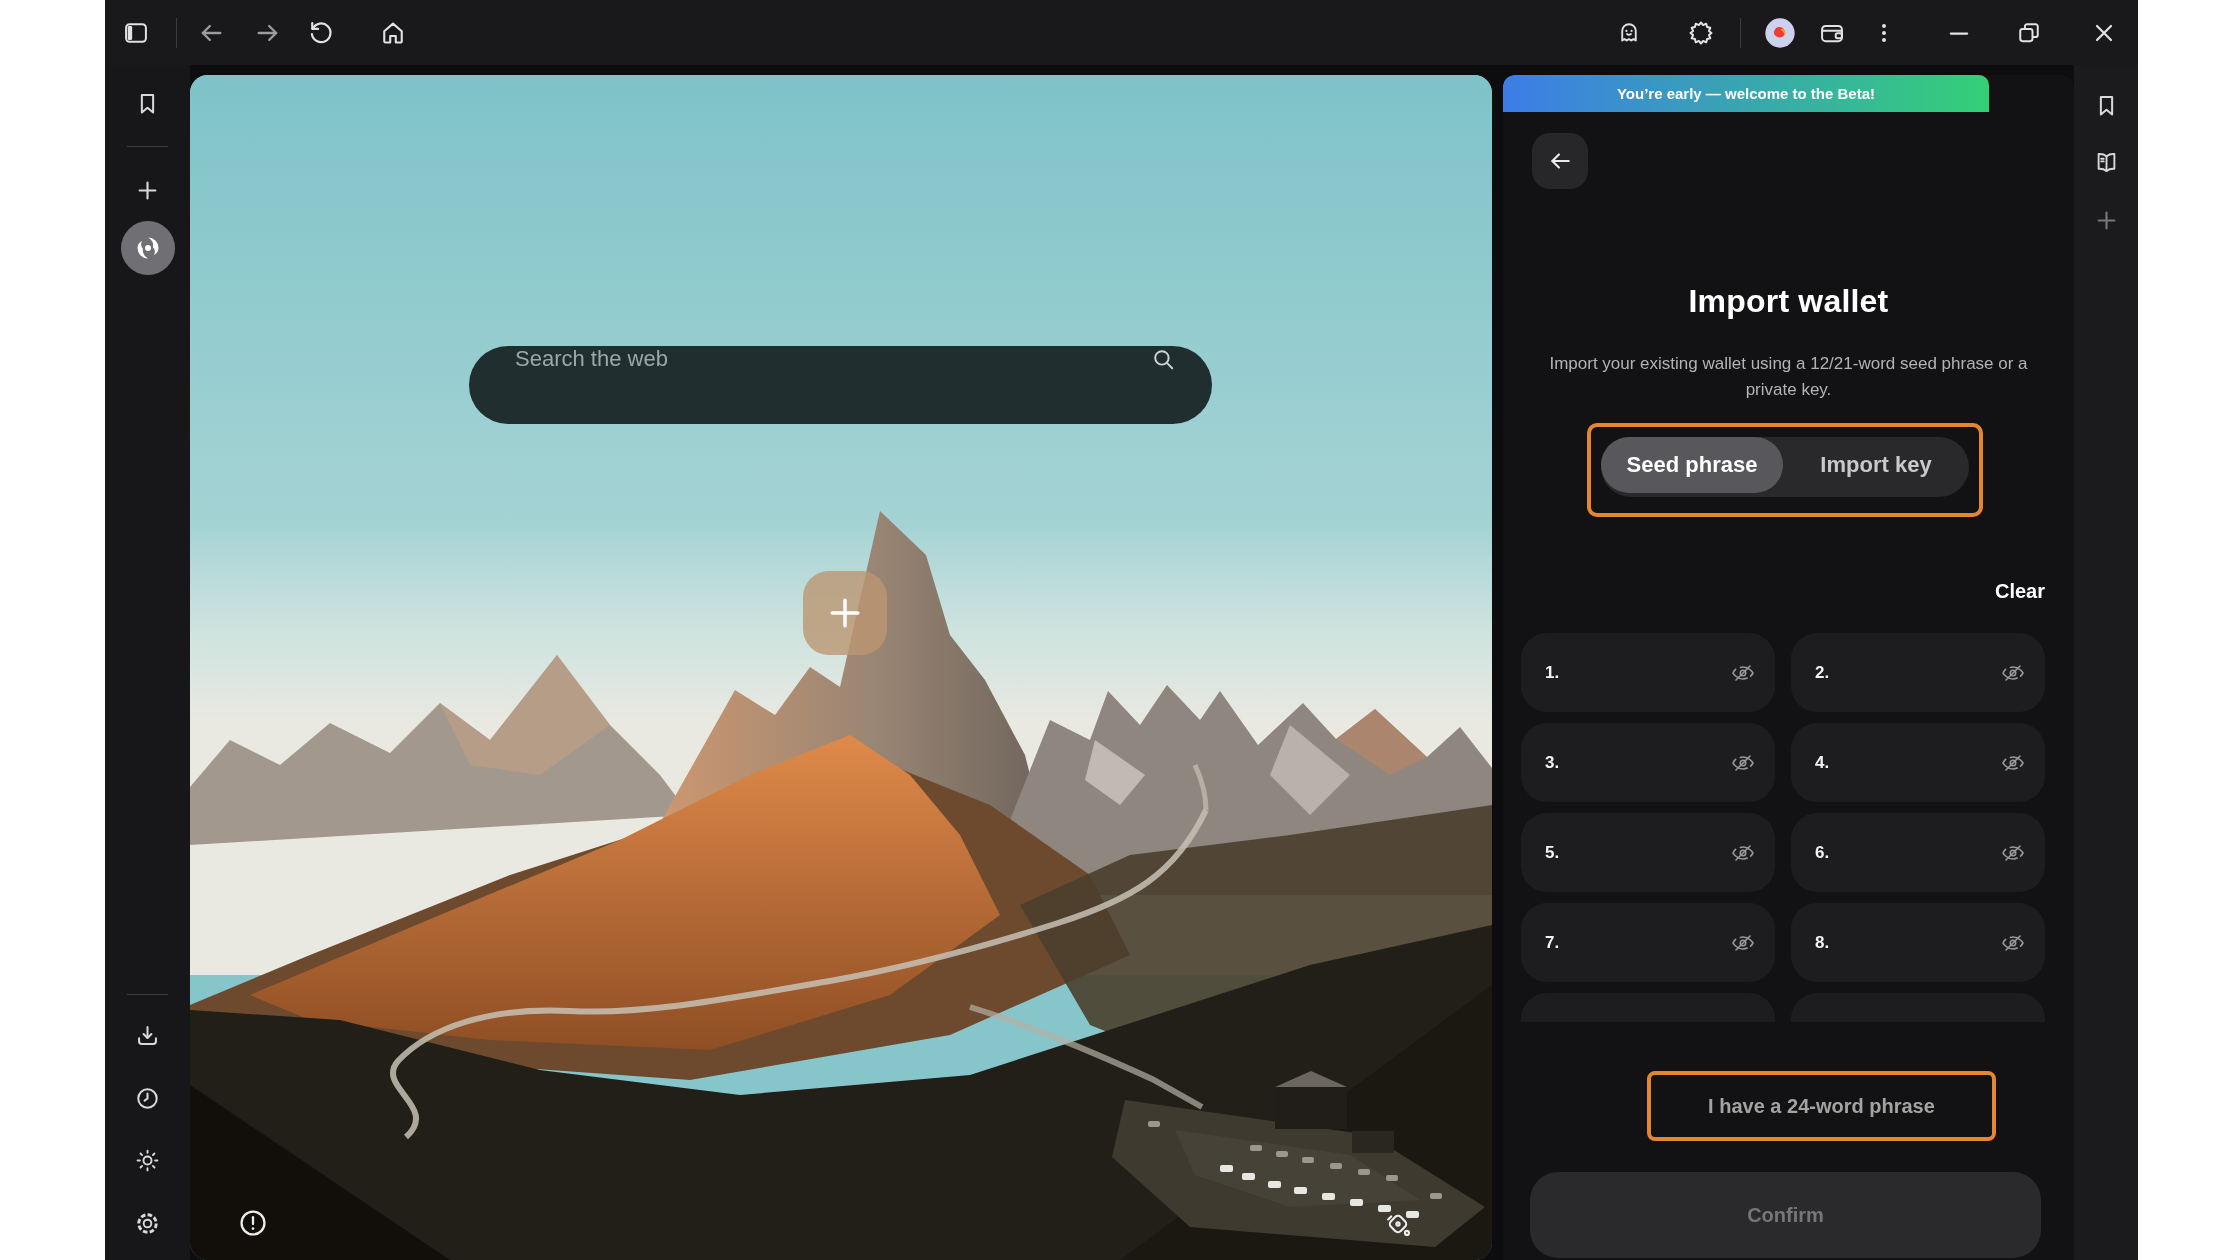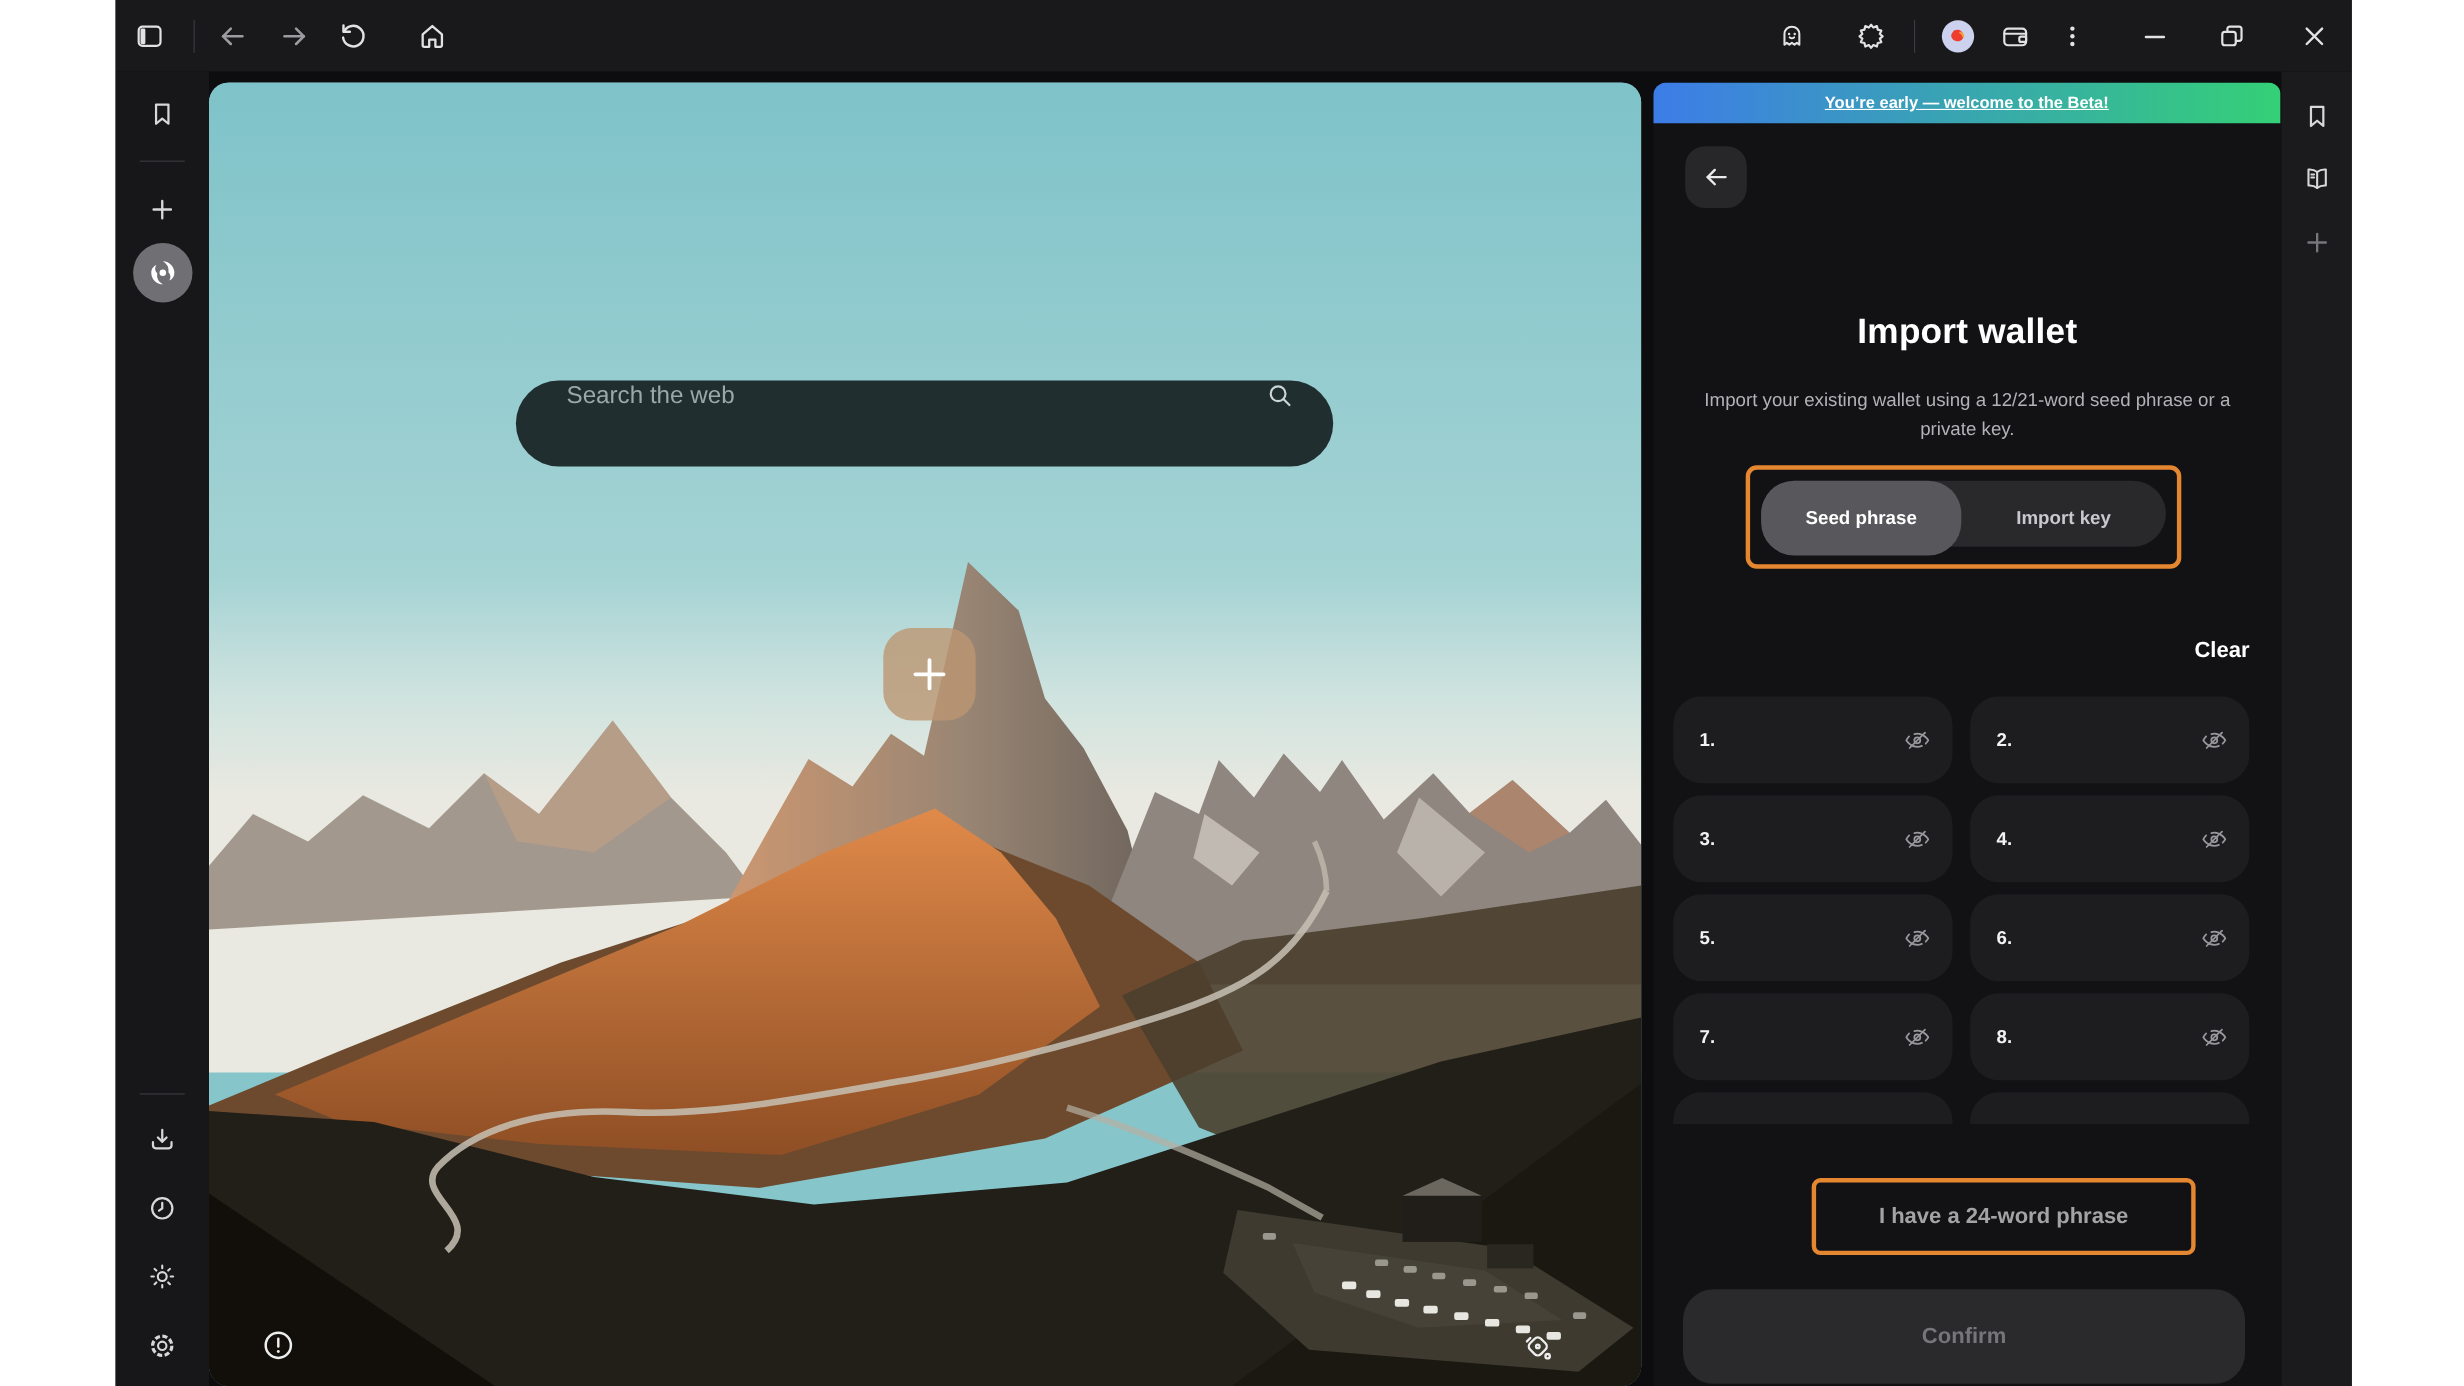--- a/index.html
+++ b/index.html
@@ -44,35 +44,35 @@
   .searchpill .mag { width:26px; height:26px; margin-right:36px; color:#ccd4d4; }
   .addtile { position:absolute; left:613px; top:496px; width:84px; height:84px; border-radius:26px;
     background:rgba(188,150,114,0.80); display:flex; align-items:center; justify-content:center; }
   .addtile svg { width:44px; height:44px; color:#ffffff; }
   .cicon { position:absolute; width:32px; height:32px; color:#eceded; }
   .cicon svg { width:100%; height:100%; }
 
   
   .panel { position:absolute; left:1398px; top:75px; width:571px; height:1185px;
     background:#121214; border-radius:12px 12px 0 0; overflow:hidden; }
-  .beta { position:absolute; left:0; top:0; width:570px; height:37px; border-radius:10px 10px 0 0;
+  .beta { position:absolute; left:0; top:0; width:486px; height:37px; border-radius:10px 10px 0 0;
     display:flex; align-items:center; justify-content:center;
-    font-size:15px; font-weight:600; color:#ffffff;text-decoration:underline; }
+    font-size:15px; font-weight:600; color:#ffffff; }
   .backbtn { position:absolute; left:29px; top:58px; width:56px; height:56px; border-radius:18px;
     background:#27272a; border:none; color:#eaeaec; display:flex; align-items:center; justify-content:center; cursor:pointer; }
   .backbtn svg { width:26px; height:26px; }
   .ptitle { position:absolute; left:0; top:208px; width:571px; text-align:center;
     font-size:32px; font-weight:700; color:#ffffff; letter-spacing:.2px; }
   .pdesc { position:absolute; left:45px; top:276px; width:481px; text-align:center;
     font-size:17px; line-height:26px; color:#b3b3b7; }
   .toggle-outer { position:absolute; left:84px; top:348px; width:396px; height:94px;
     border:4px solid #e58630; border-radius:10px; padding:10px; }
   .toggle { width:368px; height:60px; border-radius:30px; background:#29292c; display:flex; }
-  .seg { height:68px; border-radius:30px; display:flex; align-items:center; justify-content:center;
-    font-size:17px; font-weight:700; cursor:pointer; }
+  .seg { height:56px; border-radius:30px; display:flex; align-items:center; justify-content:center;
+    font-size:22px; font-weight:700; cursor:pointer; }
   .seg.active { width:182px; background:#58585c; color:#ffffff; }
   .seg.inactive { flex:1; color:#c9c9cd; font-weight:600; }
   .clear { position:absolute; right:29px; top:505px; font-size:20px; font-weight:700; color:#ffffff; cursor:pointer; }
   .wgrid { position:absolute; left:18px; top:558px; width:524px; height:389px; overflow:hidden; }
   .wfield { position:absolute; width:254px; height:79px; border-radius:26px; background:#1d1d20;
     display:flex; align-items:center; }
   .wnum { margin-left:24px; font-size:17px; font-weight:700; color:#f2f2f4; flex:1; }
   .eyeoff { width:24px; height:24px; margin-right:20px; color:#98989c; cursor:pointer; }
   .pfooter { position:absolute; left:0; top:947px; width:571px; height:238px; background:#121214; }
   .altbtn { position:absolute; left:104px; top:49px; width:349px; height:70px; background:transparent;

